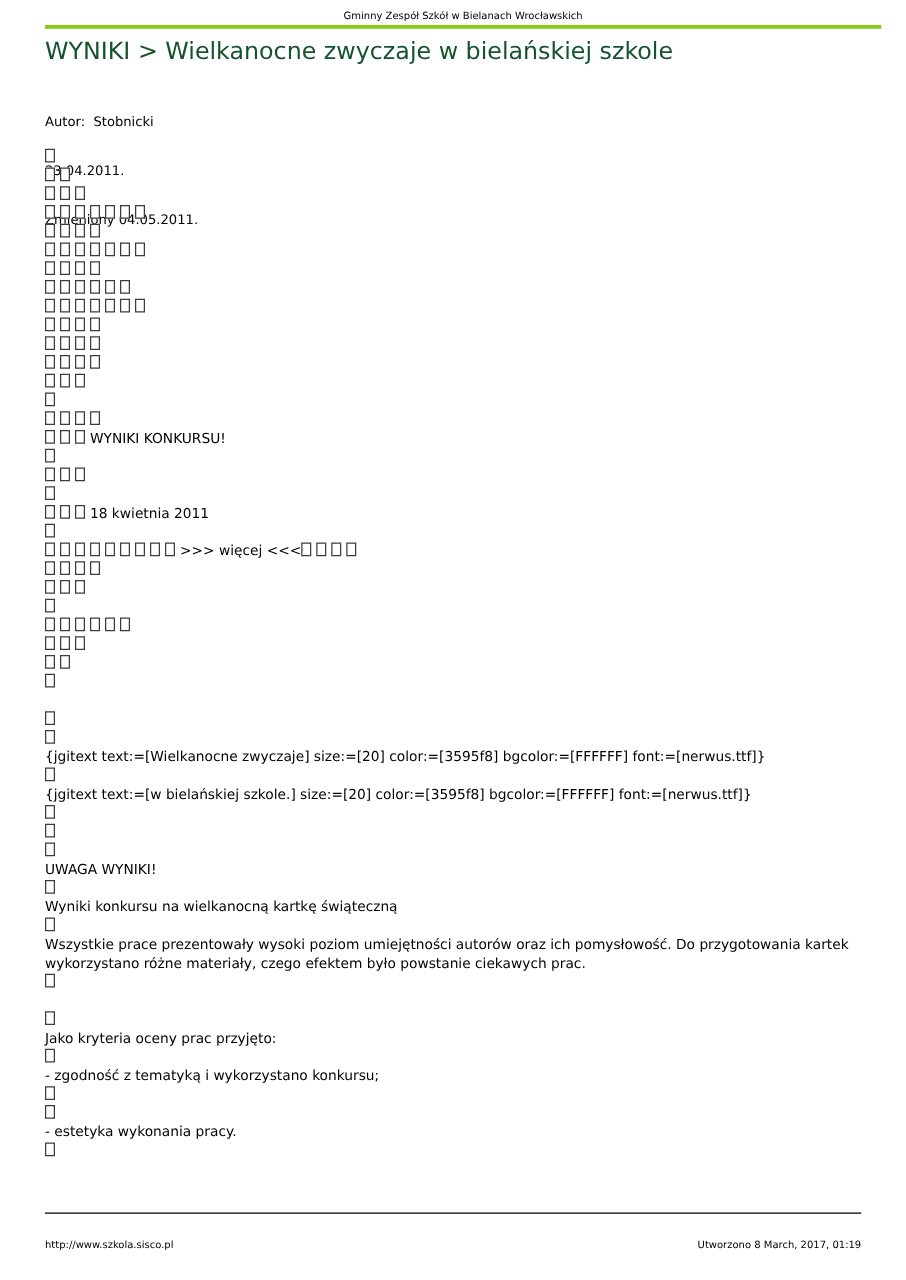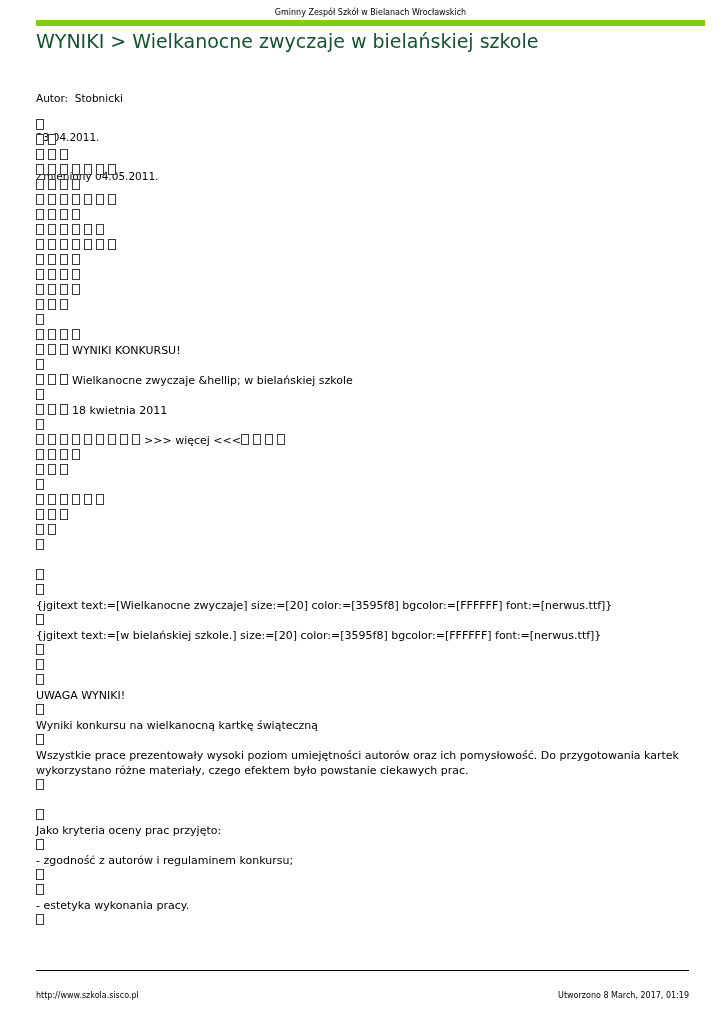--- a/index.html
+++ b/index.html
@@ -9,21 +9,21 @@
     font-family: "DejaVu Sans", sans-serif;
     color: #000;
     position: relative;
     overflow: hidden;
   }
   .page { position: absolute; inset: 0; background: #fff; }
 
   .doc-header {
     position: absolute; top: 8px; left: 36px; right: 20px;
     text-align: center; font-size: 8px; color: #000;
-    border-bottom: 6px solid #84cc16; padding-bottom: 3px;
+    border-bottom: 3px solid #84cc16; padding-bottom: 3px;
   }
 
   .doc-title {
     position: absolute; top: 30px; left: 36px; right: 36px;
     font-size: 19px; font-weight: 400; color: #14532d;
   }
 
   .doc-meta {
     position: absolute; top: 66px; left: 36px; right: 20px;
     font-size: 10.5px; line-height: 13px; color: #000;
@@ -79,21 +79,21 @@
       <div class="line"><span class="box"></span><span class="box"></span><span class="box"></span><span class="box"></span><span class="box"></span><span class="box"></span></div>
       <div class="line"><span class="box"></span><span class="box"></span><span class="box"></span><span class="box"></span><span class="box"></span><span class="box"></span><span class="box"></span></div>
       <div class="line"><span class="box"></span><span class="box"></span><span class="box"></span><span class="box"></span></div>
       <div class="line"><span class="box"></span><span class="box"></span><span class="box"></span><span class="box"></span></div>
       <div class="line"><span class="box"></span><span class="box"></span><span class="box"></span><span class="box"></span></div>
       <div class="line"><span class="box"></span><span class="box"></span><span class="box"></span></div>
       <div class="line"><span class="box"></span></div>
       <div class="line"><span class="box"></span><span class="box"></span><span class="box"></span><span class="box"></span></div>
       <div class="line"><span class="box"></span><span class="box"></span><span class="box"></span><span class="line-text">WYNIKI KONKURSU!</span></div>
       <div class="line"><span class="box"></span></div>
-      <div class="line"><span class="box"></span><span class="box"></span><span class="box"></span><span class="line-text">Wielkanocne zwyczaje &amp;hellip; w bielańskiej szkole</span></div>
+      <div class="line"><span class="box"></span><span class="box"></span><span class="box"></span></div>
       <div class="line"><span class="box"></span></div>
       <div class="line"><span class="box"></span><span class="box"></span><span class="box"></span><span class="line-text">18 kwietnia 2011</span></div>
       <div class="line"><span class="box"></span></div>
       <div class="line"><span class="box"></span><span class="box"></span><span class="box"></span><span class="box"></span><span class="box"></span><span class="box"></span><span class="box"></span><span class="box"></span><span class="box"></span><span class="line-text">&gt;&gt;&gt; więcej &lt;&lt;&lt;</span><span class="box"></span><span class="box"></span><span class="box"></span><span class="box"></span></div>
       <div class="line"><span class="box"></span><span class="box"></span><span class="box"></span><span class="box"></span></div>
       <div class="line"><span class="box"></span><span class="box"></span><span class="box"></span></div>
       <div class="line"><span class="box"></span></div>
       <div class="line"><span class="box"></span><span class="box"></span><span class="box"></span><span class="box"></span><span class="box"></span><span class="box"></span></div>
       <div class="line"><span class="box"></span><span class="box"></span><span class="box"></span></div>
       <div class="line"><span class="box"></span><span class="box"></span></div>
@@ -110,21 +110,21 @@
       <div class="line"><span class="line-text">UWAGA WYNIKI!</span></div>
       <div class="line"><span class="box"></span></div>
       <div class="line"><span class="line-text">Wyniki konkursu na wielkanocną kartkę świąteczną</span></div>
       <div class="line"><span class="box"></span></div>
       <div class="line"><span class="line-text">Wszystkie prace prezentowały wysoki poziom umiejętności autorów oraz ich pomysłowość. Do przygotowania kartek wykorzystano różne materiały, czego efektem było powstanie ciekawych prac.</span></div>
       <div class="line"><span class="box"></span></div>
       <div class="line blank"></div>
       <div class="line"><span class="box"></span></div>
       <div class="line"><span class="line-text">Jako kryteria oceny prac przyjęto:</span></div>
       <div class="line"><span class="box"></span></div>
-      <div class="line"><span class="line-text">- zgodność z autorów i regulaminem konkursu;</span></div>
+      <div class="line"><span class="line-text">- zgodność z tematyką i wykorzystano konkursu;</span></div>
       <div class="line"><span class="box"></span></div>
       <div class="line"><span class="box"></span></div>
       <div class="line"><span class="line-text">- estetyka wykonania pracy.</span></div>
       <div class="line"><span class="box"></span></div>
     </div>
 
   <div class="doc-footer">
     <span class="left">http://www.szkola.sisco.pl</span>
     <span class="center">Kreator PDF</span>
     <span class="right">Utworzono 8 March, 2017, 01:19</span>

